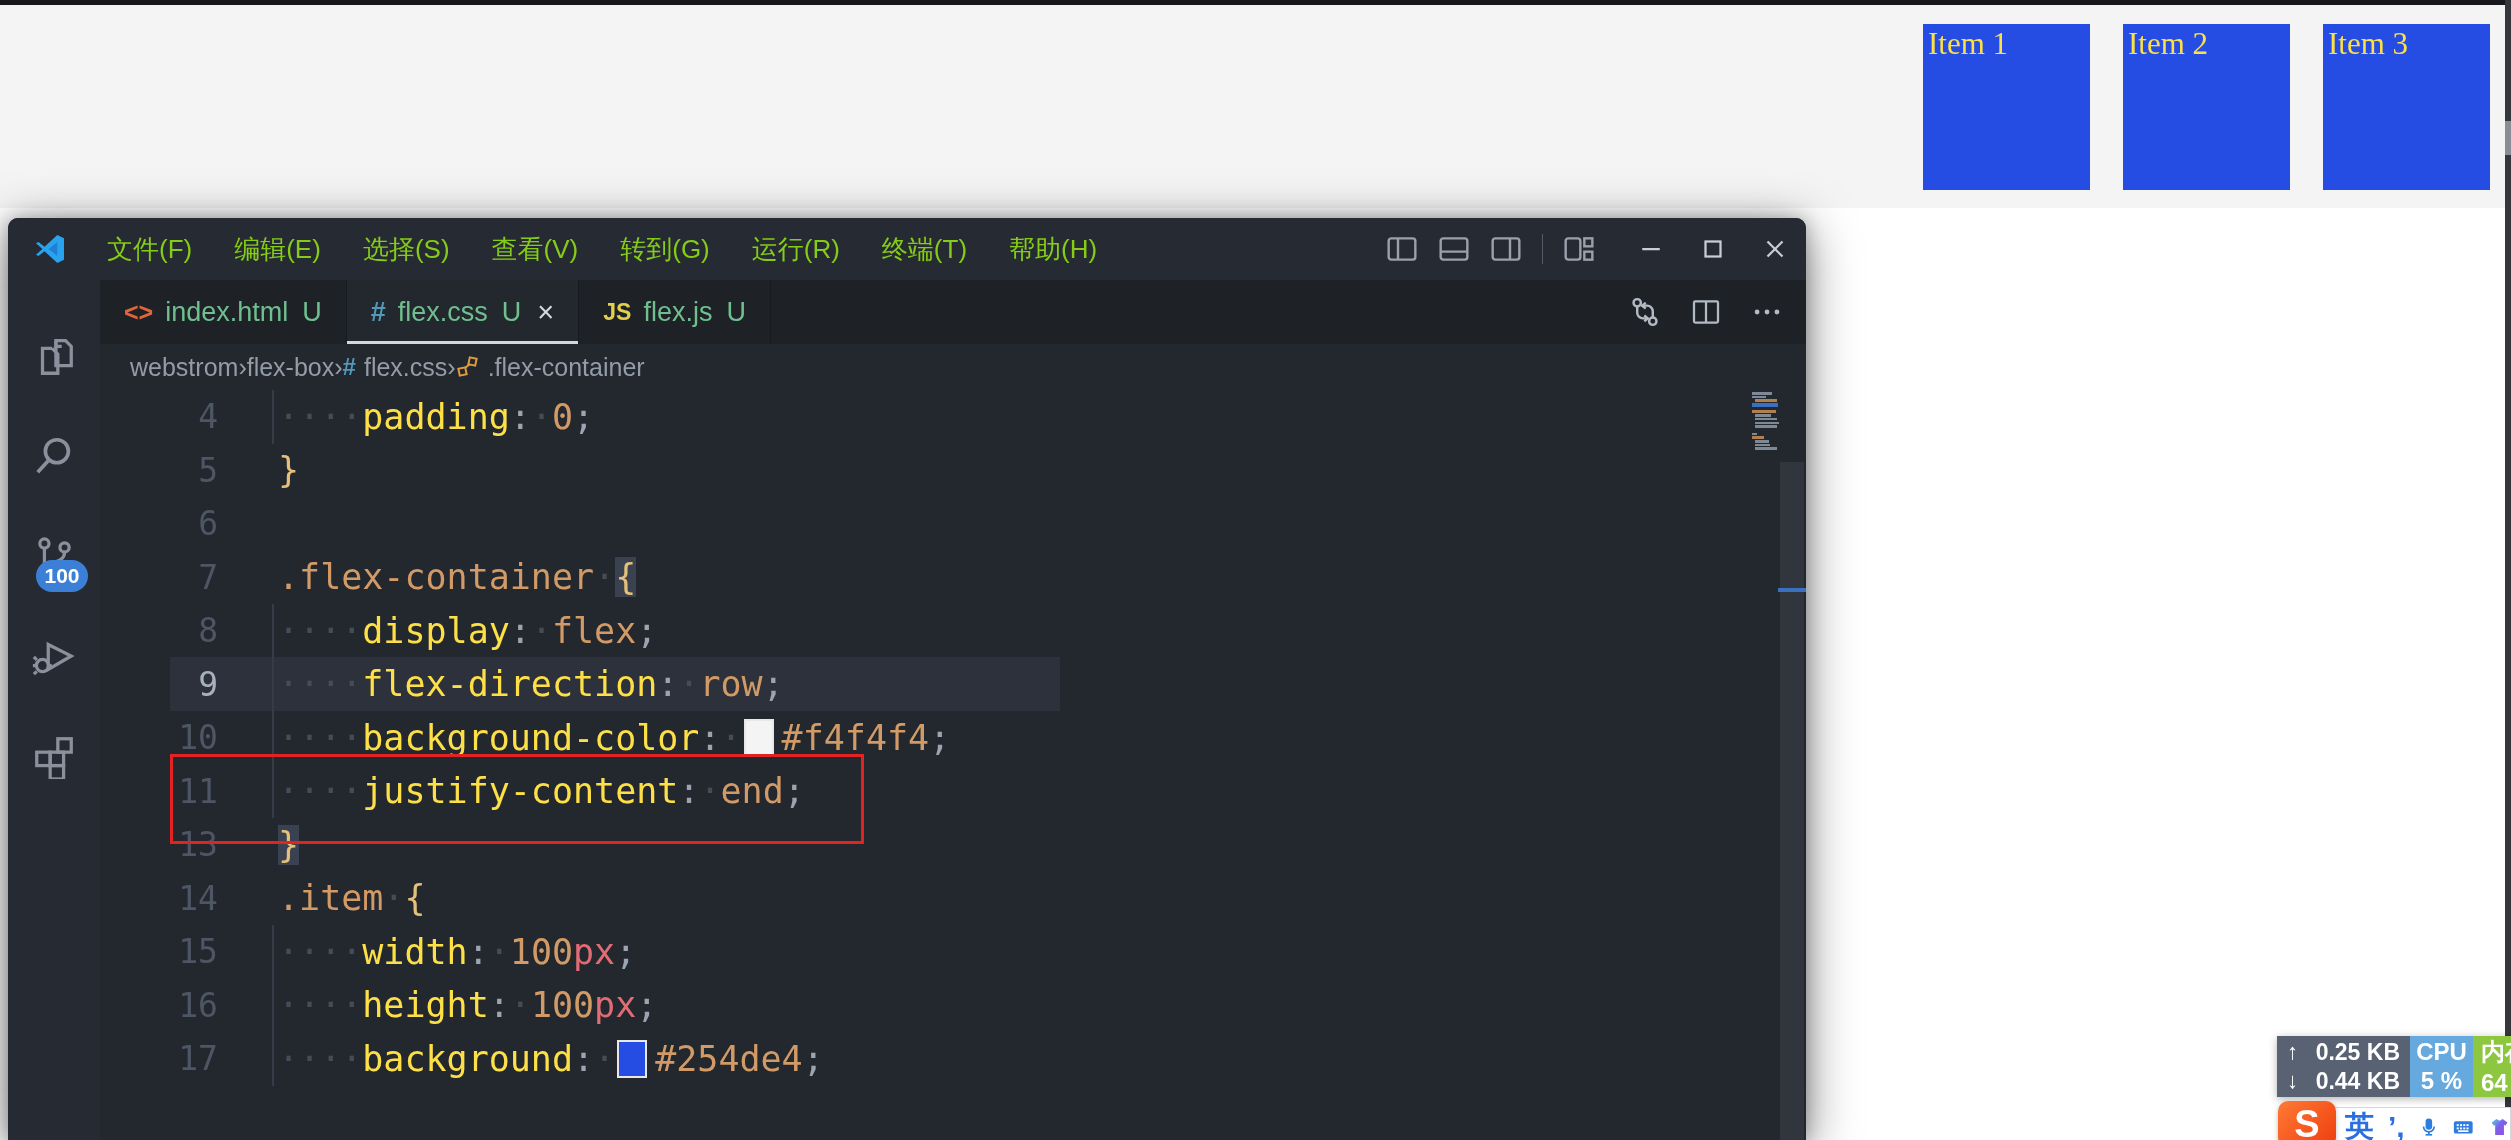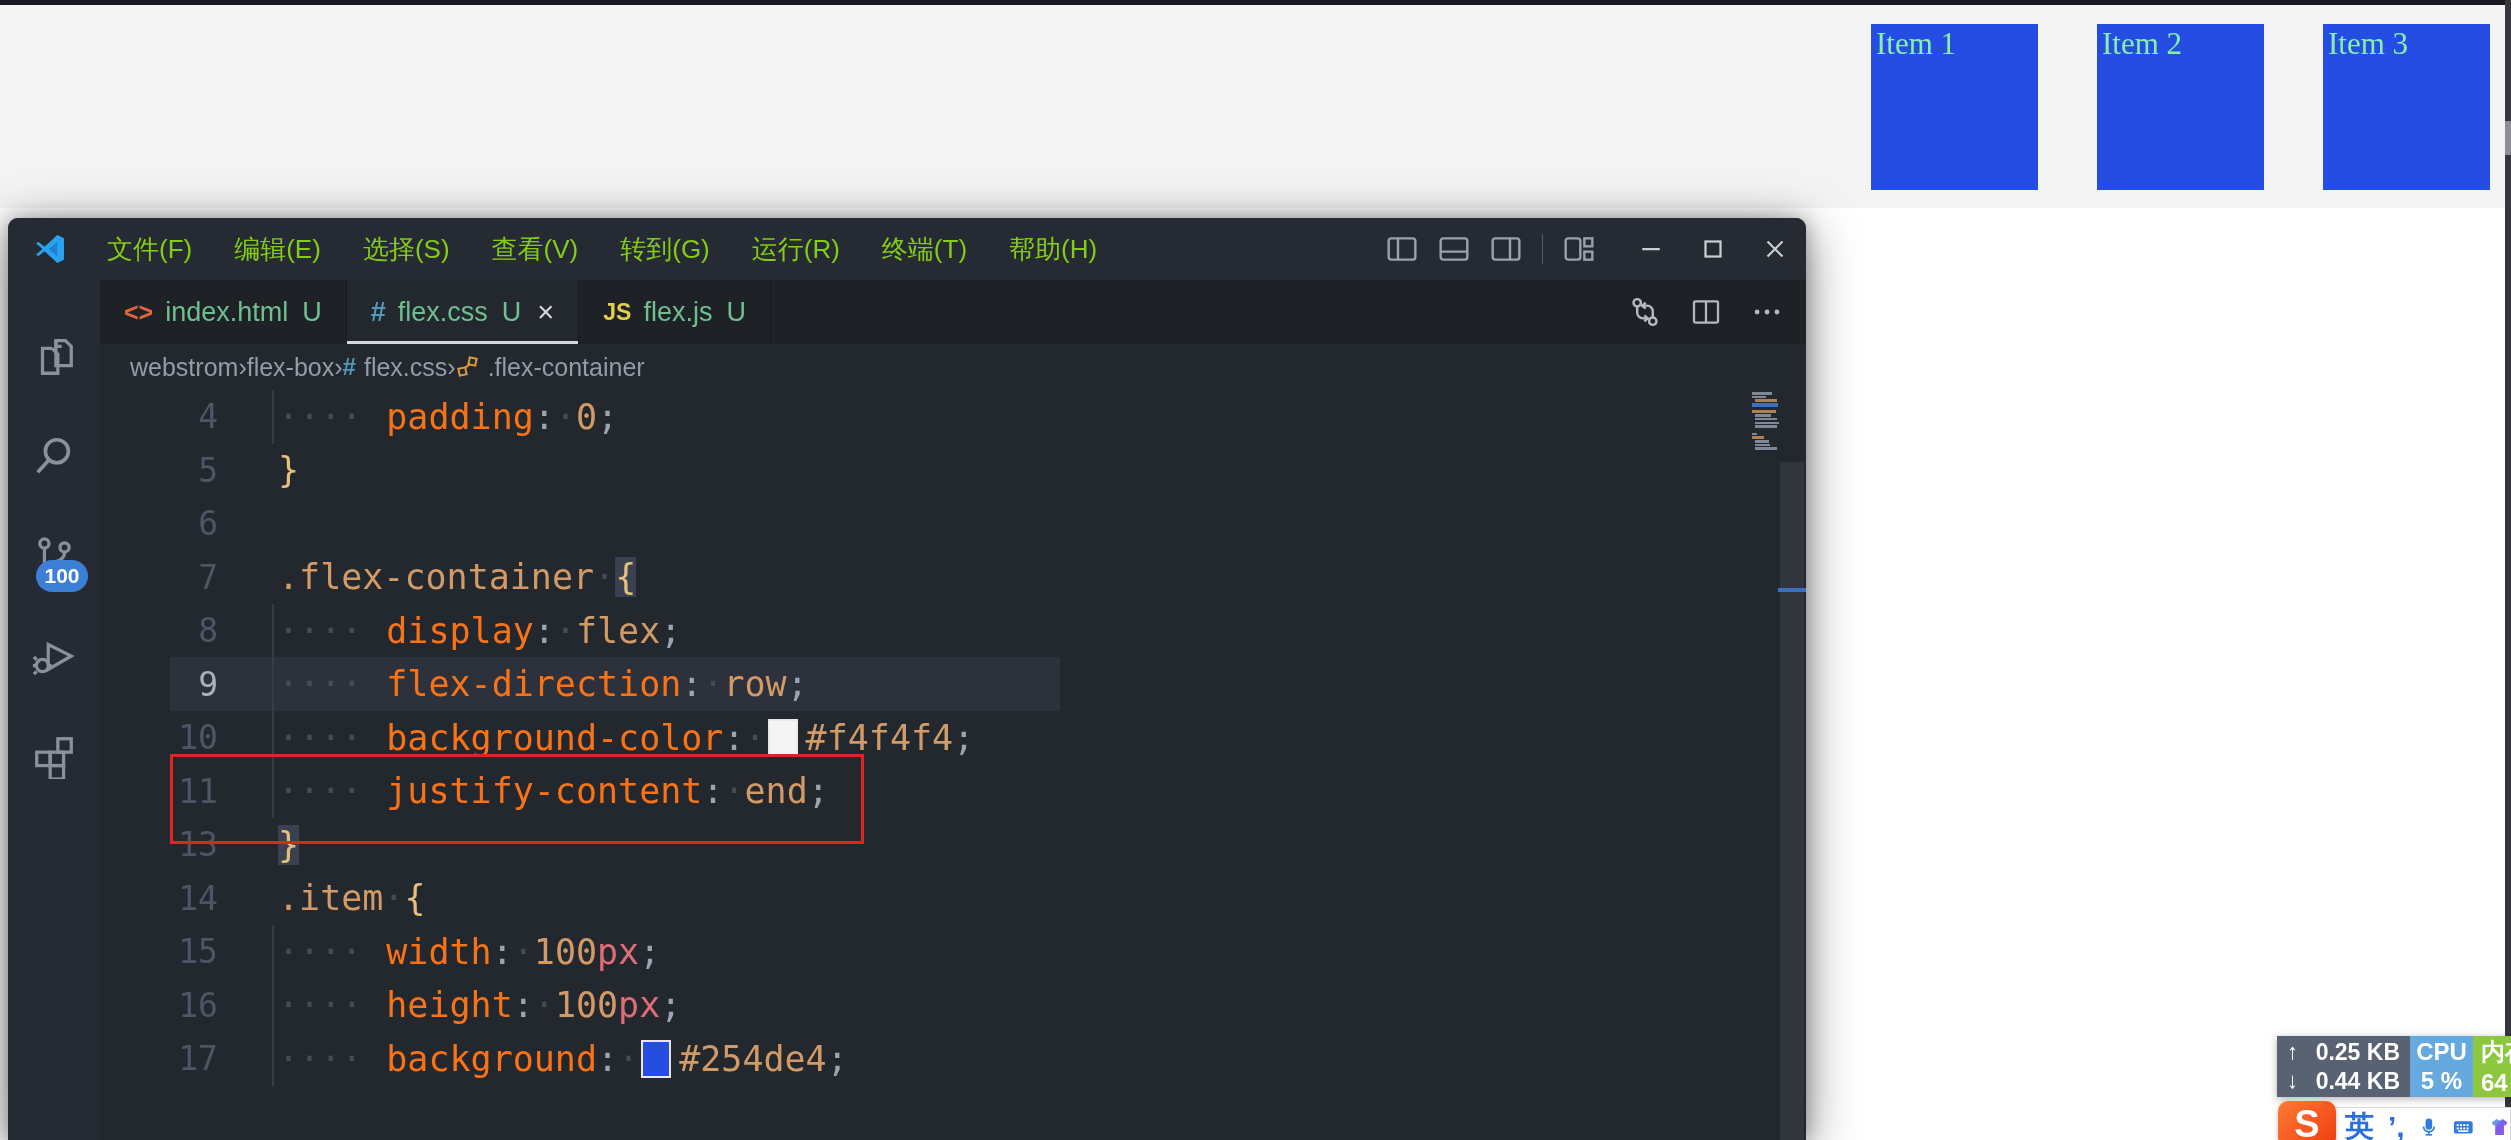--- a/index.html
+++ b/index.html
@@ -5,22 +5,22 @@
   html,body{margin:0;padding:0;}
   body{
     position:relative;width:2511px;height:1140px;overflow:hidden;
     background:#ffffff;font-family:"Liberation Sans",sans-serif;
     -webkit-font-smoothing:antialiased;
   }
   
   #top-strip{position:absolute;left:0;top:0;width:2511px;height:5px;background:#17181d;}
   #flex-strip{position:absolute;left:0;top:5px;width:2505px;height:203px;background:#f4f4f4;}
   #items{position:absolute;right:15px;top:19px;display:flex;gap:33px;}
-  .flex-item{width:167px;height:166px;background:#254de4;color:#86efac;
-    font-family:"Liberation Serif",serif;font-size:31px;padding:2px 0 0 5px;box-sizing:border-box;margin-left:26px;}
+  .flex-item{width:167px;height:166px;background:#254de4;color:#fde047;
+    font-family:"Liberation Serif",serif;font-size:31px;padding:2px 0 0 5px;box-sizing:border-box;}
   #right-edge{position:absolute;right:0;top:0;width:6px;height:1140px;background:#35373d;}
   #right-edge .thumb{position:absolute;left:0;top:121px;width:6px;height:34px;background:#8a8d93;}
 
   
   #vscode{position:absolute;left:8px;top:218px;width:1798px;height:922px;
     background:#23272e;border-radius:10px 10px 0 0;overflow:hidden;
     box-shadow:0 10px 50px rgba(0,0,0,.5), 0 0 18px rgba(0,0,0,.25);}
   .titlebar{position:relative;height:62px;background:#262b33;color:#cfd2d8;}
   .vslogo{position:absolute;left:26px;top:15px;width:32px;height:32px;}
   #menus{position:absolute;left:78px;top:0;height:62px;display:flex;align-items:center;}
@@ -60,21 +60,21 @@
   .crumb .hash{color:#519aba;font-weight:700;font-size:24px;margin-right:8px;}
   
   .editor{position:relative;flex:1;background:#23272e;overflow:hidden;font-family:"DejaVu Sans Mono",monospace;}
   .curline-bg{position:absolute;left:70px;top:267px;width:890px;height:54px;background:#2c313b;}
   #lines{position:absolute;left:0;top:0;right:0;}
   .cline{height:53.5px;display:flex;align-items:center;position:relative;}
   .lnum{width:118px;flex:none;text-align:right;font-size:33px;color:#4e5665;}
   .cline.current .lnum{color:#a8b0bd;}
   .lcode{margin-left:60px;font-size:35px;white-space:pre;display:flex;align-items:center;}
   .cline.guide::before{content:"";position:absolute;left:172px;top:0;bottom:0;width:2px;background:#363c47;}
-  .tk-prop{color:#f97316;margin-left:24px;}
+  .tk-prop{color:#fde047;}
   .tk-punc{color:#9aa5b1;}
   .tk-val{color:#d19a66;}
   .tk-unit{color:#e06c75;text-align:right;}
   .tk-sel{color:#d19a66;}
   .tk-brace{color:#e5c07b;}
   .tk-bracehl{color:#e5c07b;background:#3a4150;}
   .tk-ws{color:#454c57;}
   .swatch{display:inline-block;width:30px;height:38px;border:2px solid #e8e8e8;box-sizing:border-box;margin:0 8px 0 2px;vertical-align:middle;}
   .redbox{position:absolute;left:70px;top:364px;width:688px;height:84px;border:3px solid #e32222;pointer-events:none;}
   

